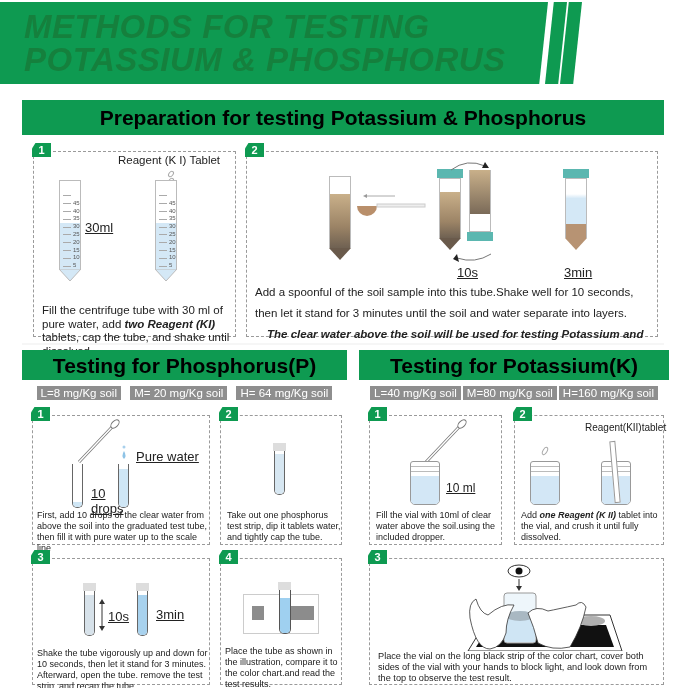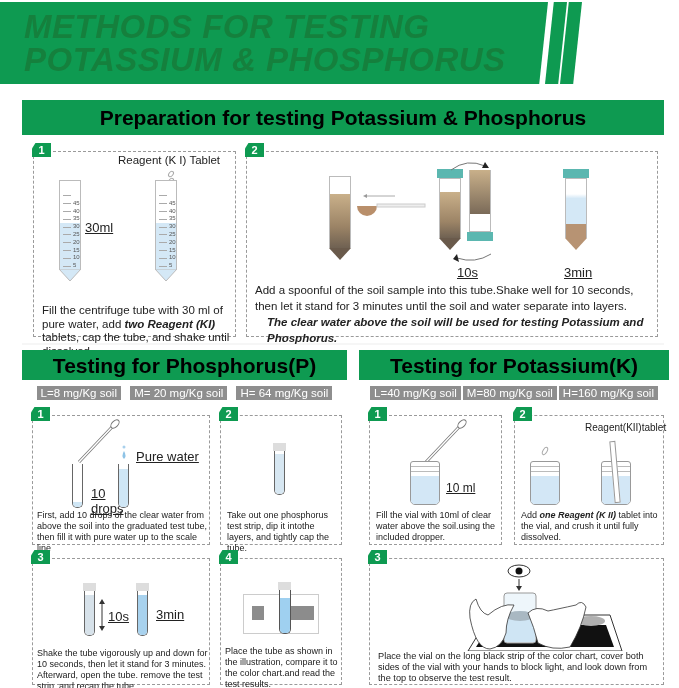--- a/index.html
+++ b/index.html
@@ -179,21 +179,21 @@
 
       <div class="cap" style="left:316px; top:17px; width:26px; height:9px; background:#5bb7b0;"></div>
       <div class="ctube" style="left:318px; top:26px; height:60px;">
         <div class="water" style="height:44px; background:linear-gradient(#ffffff 0, #d4e8f6 10%, #d4e8f6 68%, #b79373 68%);"></div>
         <svg class="tip" viewBox="0 0 22 12">
             <polygon points="0,0 22,0 11,12" fill="#b79373"></polygon>
           </svg>
       </div>
       <div class="lbl lg" style="left:317px; top:113px;">3min</div>
 
-      <div class="step-text" style="left:8px; top:130px; width:400px; font-size:11.5px; line-height:16px;">
+      <div class="step-text" style="left:8px; top:130px; width:400px; font-size:11.5px; line-height:21px;">
         <div>Add a spoonful of the soil sample into this tube.Shake well for 10 seconds, then let it stand for 3 minutes until the soil and water separate into layers.</div>
         <div style="font-weight:700; font-style:italic;margin-left:12px;">The clear water above the soil will be used for testing Potassium and Phosphorus.</div>
       </div>
     </div>
   </div>
 </div>
 
 <div class="panel phos">
   <div class="panel-head">Testing for Phosphorus(P)</div>
   <div class="panel-body">
@@ -227,21 +227,21 @@
       <div class="lbl lg" style="left:103px; top:33px;">Pure water</div>
       <div class="step-text small" style="left:4px; top:94px; width:172px;">First, add 10 drops of the clear water from above the soil into the graduated test tube, then fill it with pure water up to the scale line</div>
     </div>
 
     <div class="step" style="left:198px; top:35px; width:122px; height:130px;">
       <div class="badge">2</div>
       <div class="cap" style="left:52px; top:27px; width:13px; height:8px;"></div>
       <div class="ttube" style="left:53px; top:35px; width:11px; height:44px;">
         <div class="liq" style="height:40px; background:#d7e7f2;"></div>
       </div>
-      <div class="step-text small" style="left:6px; top:94px; width:114px;">Take out one phosphorus test strip, dip it intothe layers, and tightly cap the tube.</div>
+      <div class="step-text small" style="left:6px; top:94px; width:114px;">Take out one phosphorus test strip, dip it tablets water, and tightly cap the tube.</div>
     </div>
 
     <div class="step" style="left:10px; top:178px; width:178px; height:127px;">
       <div class="badge">3</div>
       <div class="cap" style="left:50px; top:24px; width:13px; height:8px;"></div>
       <div class="ttube" style="left:51px; top:32px; width:11px; height:45px;">
         <div class="liq" style="height:40px; background:#d7e2ea;"></div>
       </div>
       <svg style="position:absolute; left:65px; top:40px;" width="8" height="32">
         <line x1="4" y1="3" x2="4" y2="29" stroke="#333"></line>

